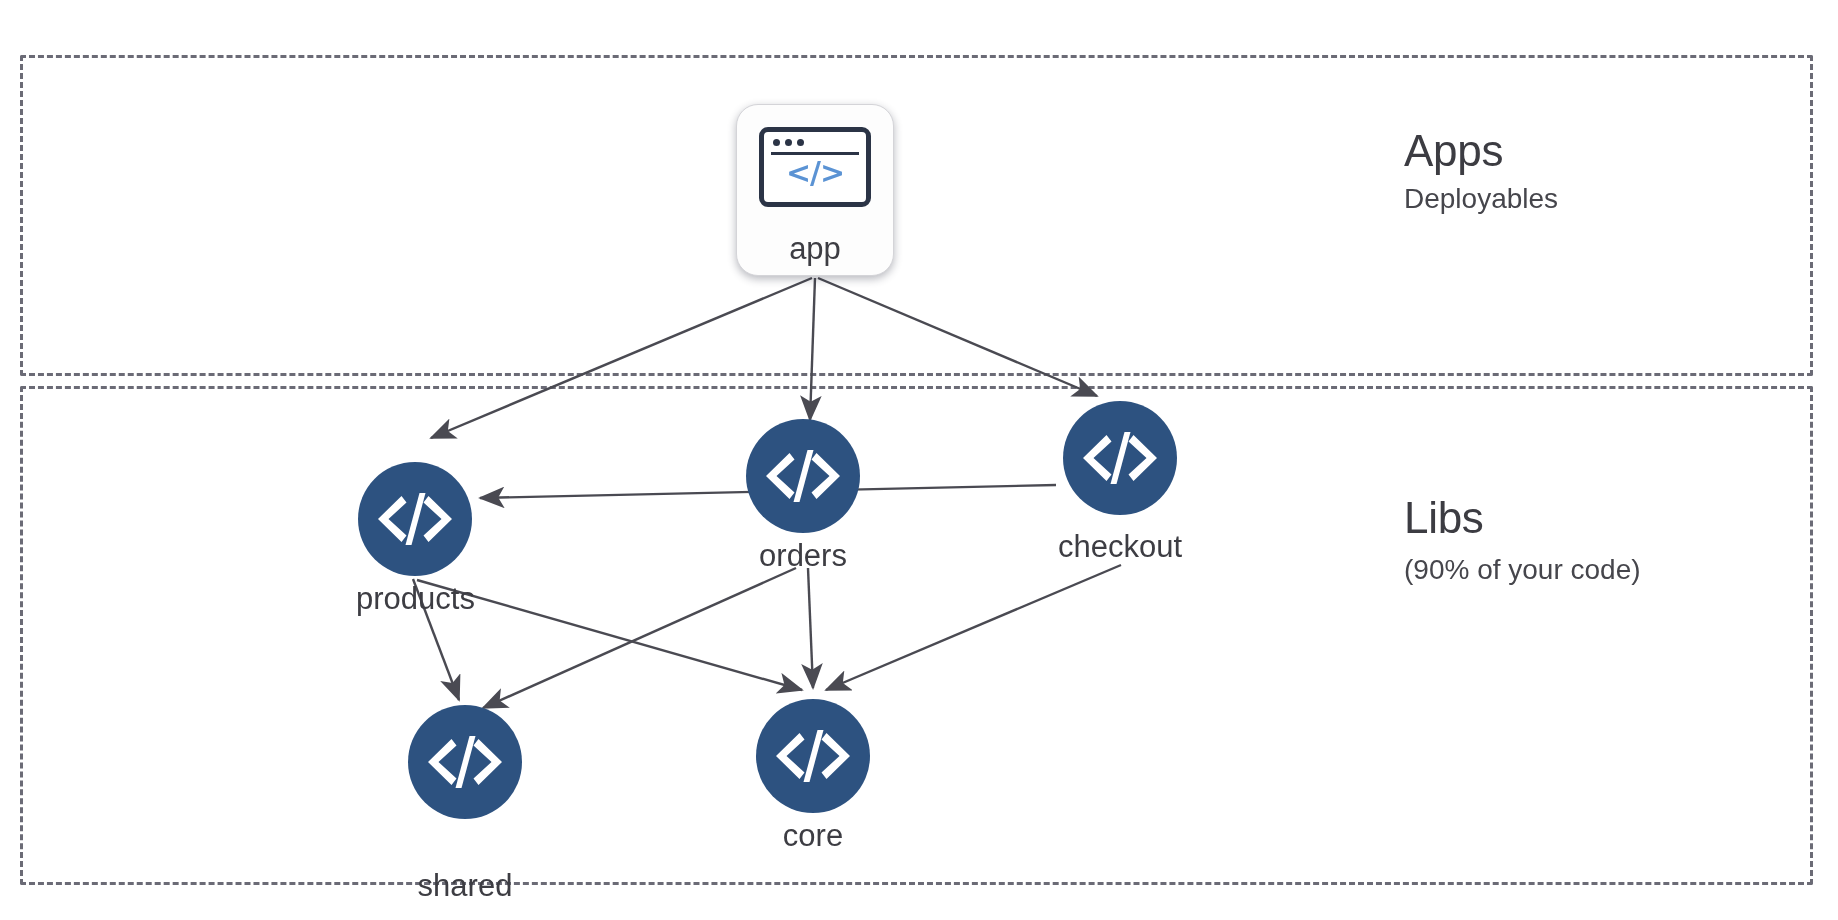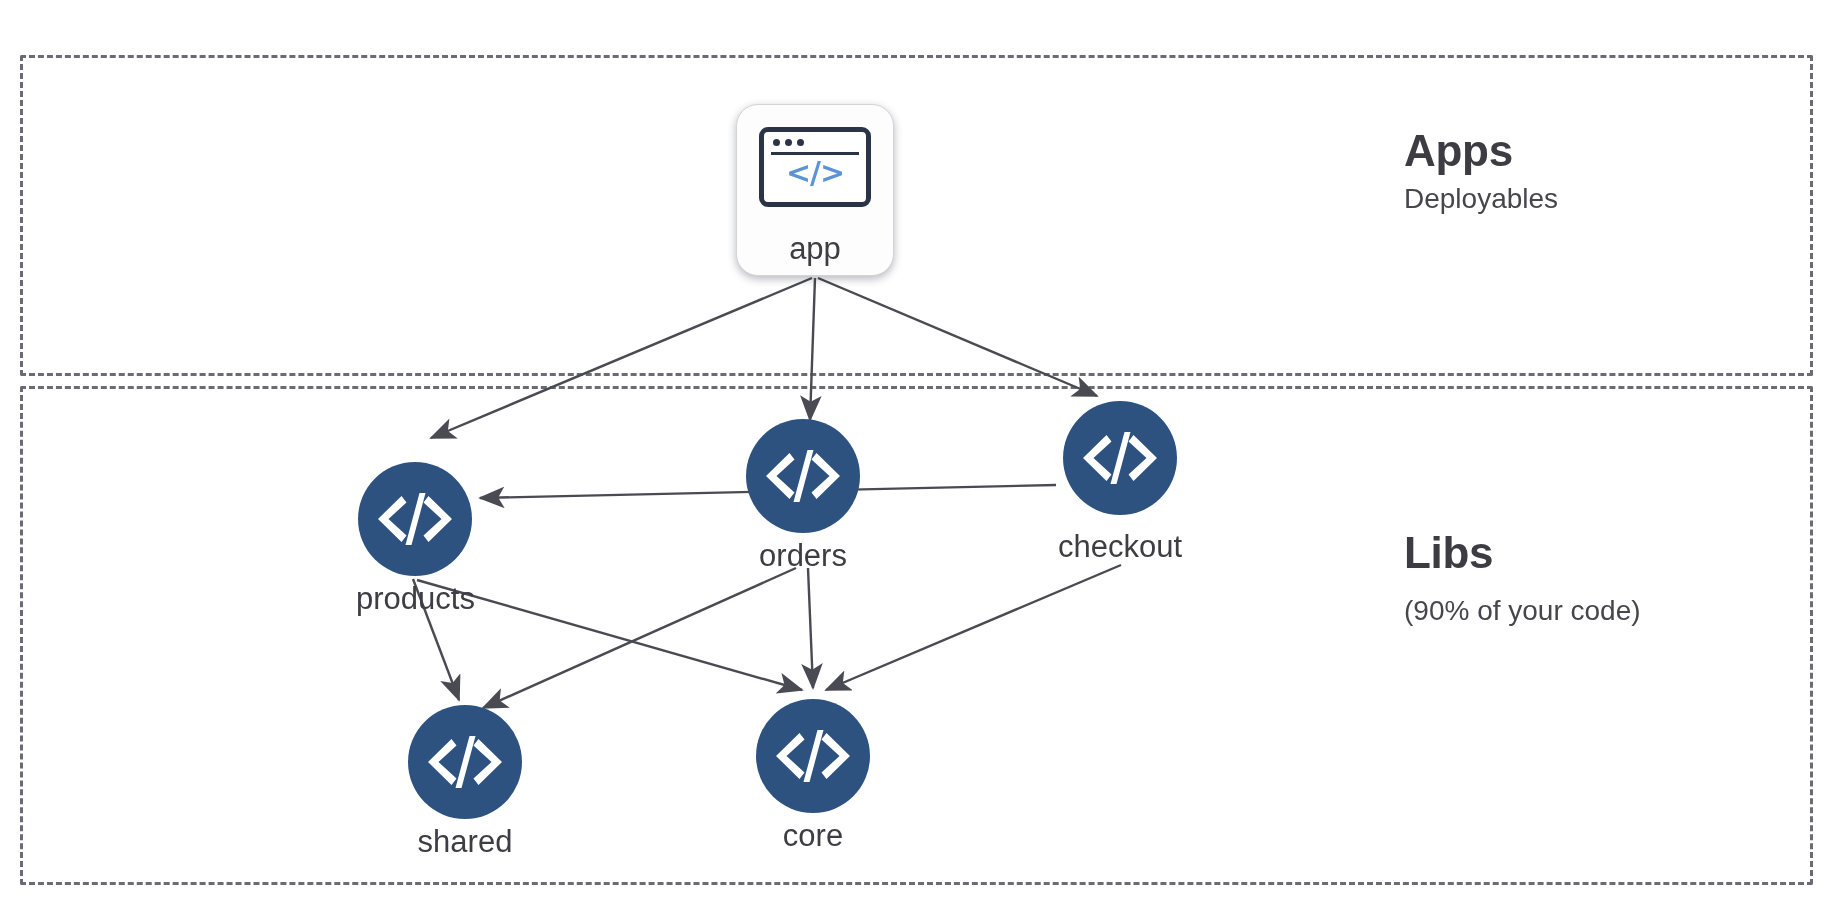--- a/index.html
+++ b/index.html
@@ -41,40 +41,40 @@
     width: 1793px;
     height: 499px;
   }
 
   
   .zone-legend {
     position: absolute;
     z-index: 6;
   }
   #legend-apps { left: 1404px; top: 127px; }
-  #legend-libs { left: 1404px; top: 529px; }
+  #legend-libs { left: 1404px; top: 494px; }
   .legend-title {
     font-size: 44px;
-    font-weight: bold;
+    font-weight: normal;
     color: #3c3c42;
     line-height: 1.08;
     letter-spacing: -0.3px;
     white-space: nowrap;
   }
   .legend-sub {
     font-size: 28px;
     font-weight: normal;
     color: #46464c;
     line-height: 1.25;
     margin-top: 6px;
     white-space: nowrap;
   }
   .legend-sub.small {
     font-size: 28px;
-    margin-top: 16px;
+    margin-top: 10px;
   }
 
   
   #edges {
     position: absolute;
     left: 0;
     top: 0;
     width: 1838px;
     height: 920px;
     z-index: 2;
@@ -174,21 +174,21 @@
     margin-top: 6px;
     font-size: 31px;
     color: #3d3d43;
     white-space: nowrap;
     line-height: 1.1;
   }
 
   #node-products { left: 356px; top: 462px; }
   #node-orders   { left: 746px; top: 419px; }
   #node-checkout { left: 1058px; top: 401px; gap: 9px; }
-  #node-shared   { left: 408px; top: 705px; }
+  #node-shared   { left: 408px; top: 705px; gap: 44px; }
   #node-core     { left: 756px; top: 691px; margin-top: 8px; }
 </style>
 </head>
 <body>
 
 <div id="stage">
 
   <div class="zone" id="zone-apps"></div>
   <div class="zone" id="zone-libs"></div>
 

